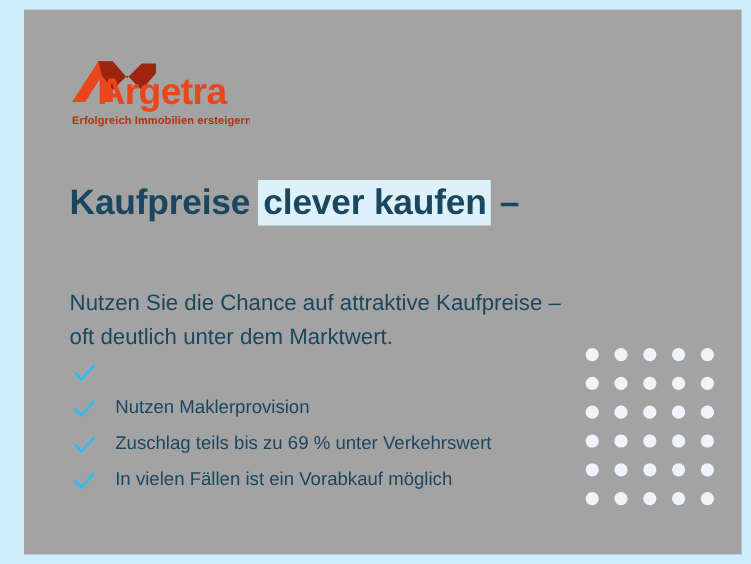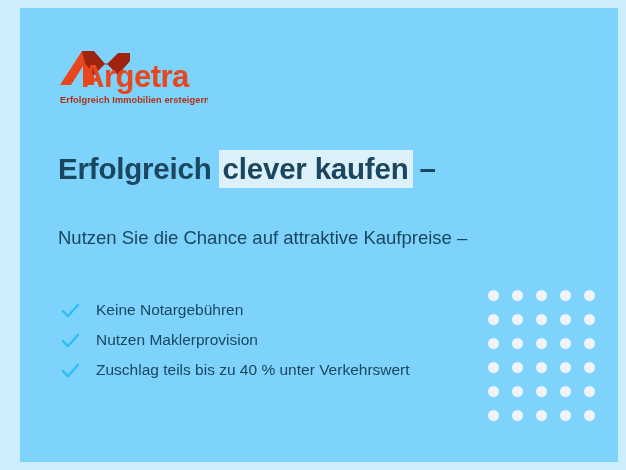--- a/index.html
+++ b/index.html
@@ -20,21 +20,21 @@
     width: 626px;
     height: 470px;
     box-sizing: border-box;
     background: #ccedfc;
     padding: 8px 8px 8px 20px;
   }
   .canvas {
     position: relative;
     width: 100%;
     height: 100%;
-    background: #7dd3fc;
+    background: #a3a3a3;
     overflow: hidden;
   }
 
   
   .dot-grid {
     position: absolute;
     right: 10px;
     top: 282px;
     display: grid;
     grid-template-columns: repeat(5, 24px);
@@ -88,21 +88,21 @@
     background: #ddf1fb;
     padding: 2px 4px 3px 4px;
     margin: 0 -1px;
     border-radius: 1px;
   }
 
   
   .subhead {
     position: absolute;
     left: 38px;
-    top: 196px;
+    top: 210px;
     width: 480px;
     z-index: 2;
     font-size: 18.5px;
     font-weight: normal;
     line-height: 29px;
     color: #1b4660;
   }
   .subhead .line { display: block; white-space: nowrap; }
 
   
@@ -181,42 +181,48 @@
         <polygon points="24,12 36,12 48,26 60,14 72,14 72,22 60,36 48,24 36,36 27,24" fill="#9e2410"></polygon>
 
         <text x="24" y="48" font-family="'Liberation Sans', sans-serif" font-size="31" font-weight="bold" fill="#e8461c" letter-spacing="-0.5">Argetra</text>
 
         <text x="2" y="64" font-family="'Liberation Sans', sans-serif" font-size="9.2" font-weight="bold" fill="#b3300f" letter-spacing="0.1">Erfolgreich Immobilien ersteigern</text>
       </svg>
     </div>
 
 
     <h1 class="headline">
-      <span class="line"><span>Erfolgreich </span><span class="hl-mark">clever kaufen</span><span> –</span></span>
+      <span class="line"><span>Kaufpreise </span><span class="hl-mark">clever kaufen</span><span> –</span></span>
     </h1>
 
     <p class="subhead">
       <span class="line">Nutzen Sie die Chance auf attraktive Kaufpreise –</span>
+      <span class="line">oft deutlich unter dem Marktwert.</span>
     </p>
 
     <ul class="benefits">
       <li class="benefit">
         <svg class="check-icon" viewBox="0 0 22 22">
           <polyline points="3,11.5 8.2,17 19,5" fill="none" stroke="#27bdf5" stroke-width="2.2" stroke-linecap="round" stroke-linejoin="round"></polyline>
         </svg>
-        <span class="benefit-label">Keine Notargebühren</span>
       </li>
       <li class="benefit">
         <svg class="check-icon" viewBox="0 0 22 22">
           <polyline points="3,11.5 8.2,17 19,5" fill="none" stroke="#27bdf5" stroke-width="2.2" stroke-linecap="round" stroke-linejoin="round"></polyline>
         </svg>
         <span class="benefit-label">Nutzen Maklerprovision</span>
       </li>
       <li class="benefit">
         <svg class="check-icon" viewBox="0 0 22 22">
           <polyline points="3,11.5 8.2,17 19,5" fill="none" stroke="#27bdf5" stroke-width="2.2" stroke-linecap="round" stroke-linejoin="round"></polyline>
         </svg>
-        <span class="benefit-label">Zuschlag teils bis zu 40 % unter Verkehrswert</span>
+        <span class="benefit-label">Zuschlag teils bis zu 69 % unter Verkehrswert</span>
+      </li>
+      <li class="benefit">
+        <svg class="check-icon" viewBox="0 0 22 22">
+          <polyline points="3,11.5 8.2,17 19,5" fill="none" stroke="#27bdf5" stroke-width="2.2" stroke-linecap="round" stroke-linejoin="round"></polyline>
+        </svg>
+        <span class="benefit-label">In vielen Fällen ist ein Vorabkauf möglich</span>
       </li>
     </ul>
 
   </div>
 </div>
 
 </body></html>

